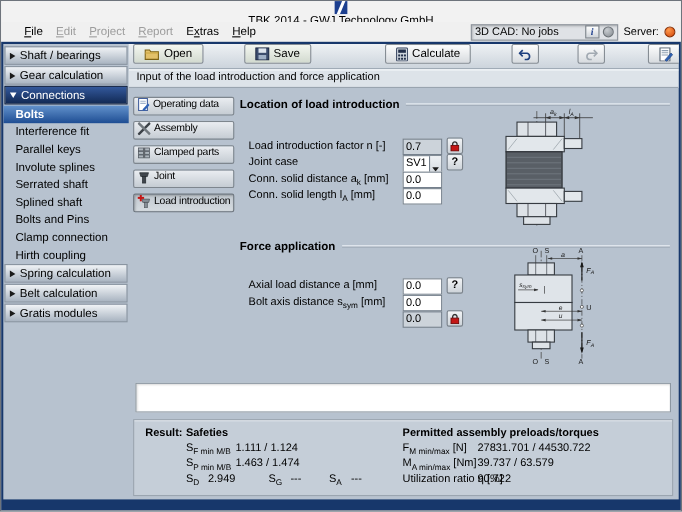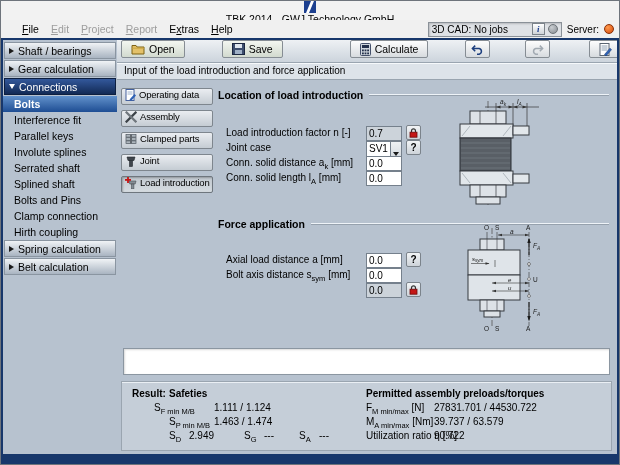--- a/index.html
+++ b/index.html
@@ -184,20 +184,24 @@
         <div class="nav-item">Bolts and Pins</div>
         <div class="nav-item">Clamp connection</div>
         <div class="nav-item">Hirth coupling</div>
         <div class="nav-group">
             <span class="tri-r"></span>
             <span>Spring calculation</span>
           </div>
         <div class="nav-group">
             <span class="tri-r"></span>
             <span>Belt calculation</span>
+          </div>
+        <div class="nav-group">
+            <span class="tri-r"></span>
+            <span>Gratis modules</span>
           </div>
       </div>
 
       <div class="main">
 
         <div class="toolbar">
           <div class="tbtn grn">
             <svg width="14" height="12" viewBox="0 0 14 12">
                 <path d="M1 2.5 h4 l1 1.5 h7 v7 H1 z" fill="#e3c169" stroke="#7d6214"></path>
                 <path d="M1 5.2 h12" stroke="#caa63f" fill="none"></path>
@@ -469,21 +473,21 @@
             <text x="33" y="109" font-size="6.5" fill="#1a1a1a">O</text>
             <text x="44" y="109" font-size="6.5" fill="#1a1a1a">S</text>
           </svg>
 
           <div class="message-box"></div>
 
           <div class="result-panel">
             <span class="rp bold" style="left:10px; top:6px">Result:</span>
             <span class="rp bold" style="left:47px; top:6px">Safeties</span>
 
-            <span class="rp" style="left:32px; top:20px"><span>S</span><sub>F min M/B</sub></span>
+            <span class="rp" style="left:47px; top:20px"><span>S</span><sub>F min M/B</sub></span>
             <span class="rp" style="left:92px; top:20px">1.111 / 1.124</span>
 
             <span class="rp" style="left:47px; top:34px"><span>S</span><sub>P min M/B</sub></span>
             <span class="rp" style="left:92px; top:34px">1.463 / 1.474</span>
 
             <span class="rp" style="left:47px; top:48px"><span>S</span><sub>D</sub></span>
             <span class="rp" style="left:67px; top:48px">2.949</span>
             <span class="rp" style="left:122px; top:48px"><span>S</span><sub>G</sub></span>
             <span class="rp" style="left:142px; top:48px">---</span>
             <span class="rp" style="left:177px; top:48px"><span>S</span><sub>A</sub></span>

